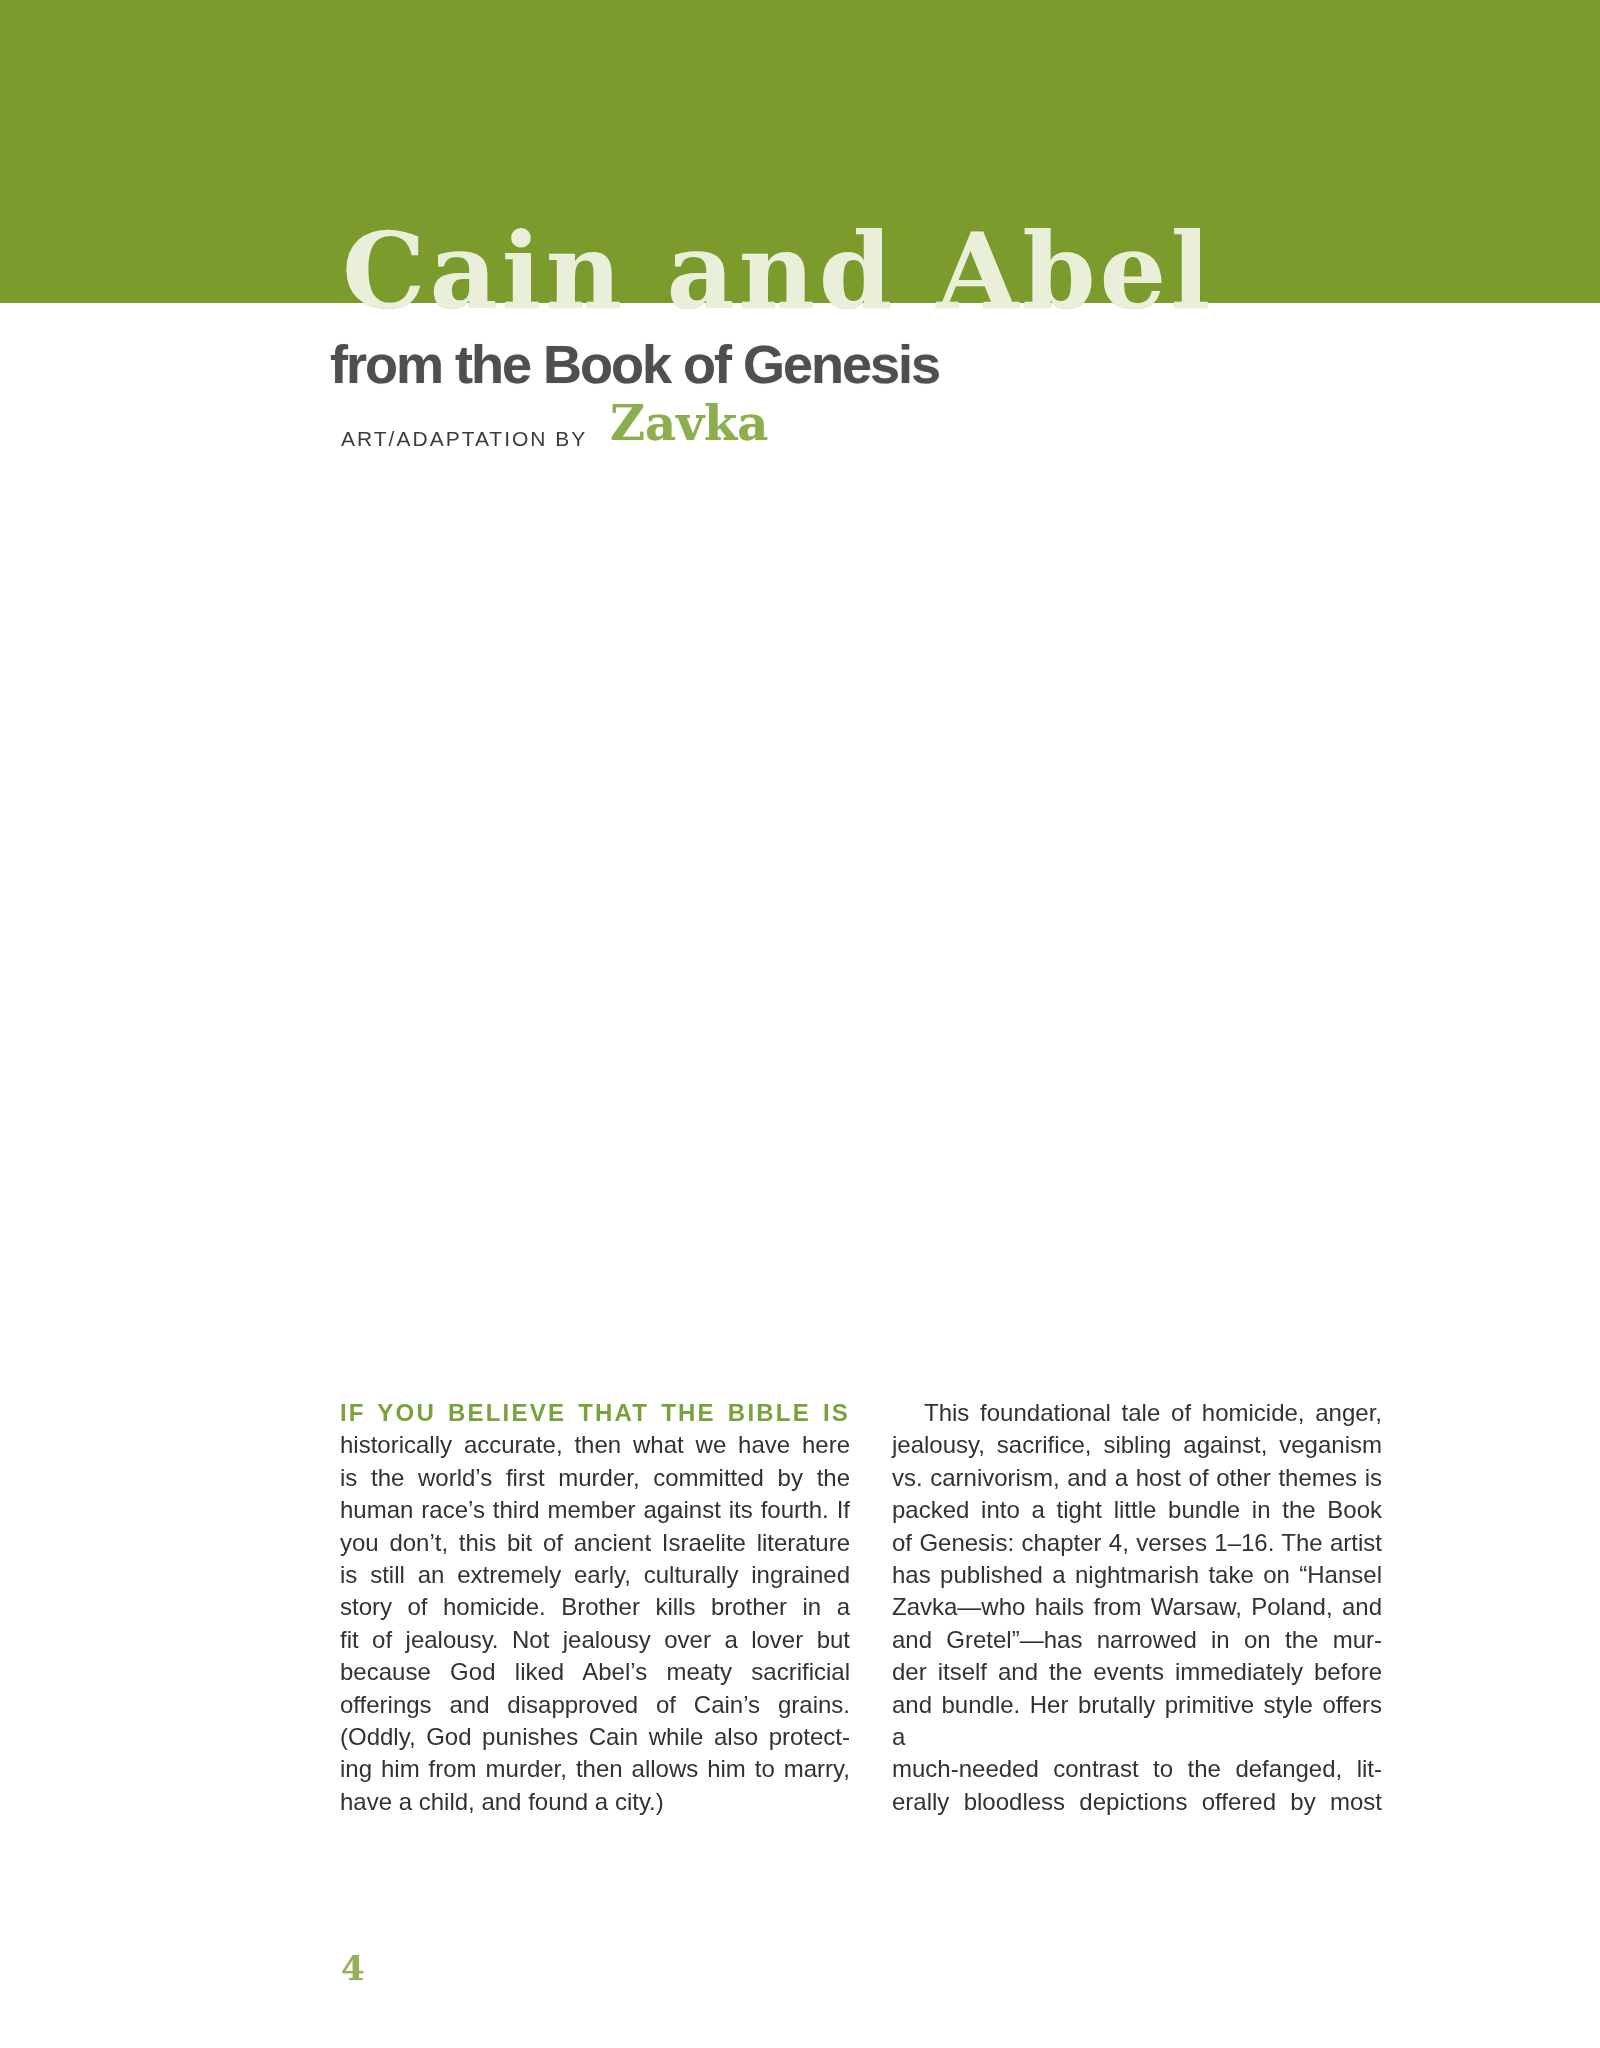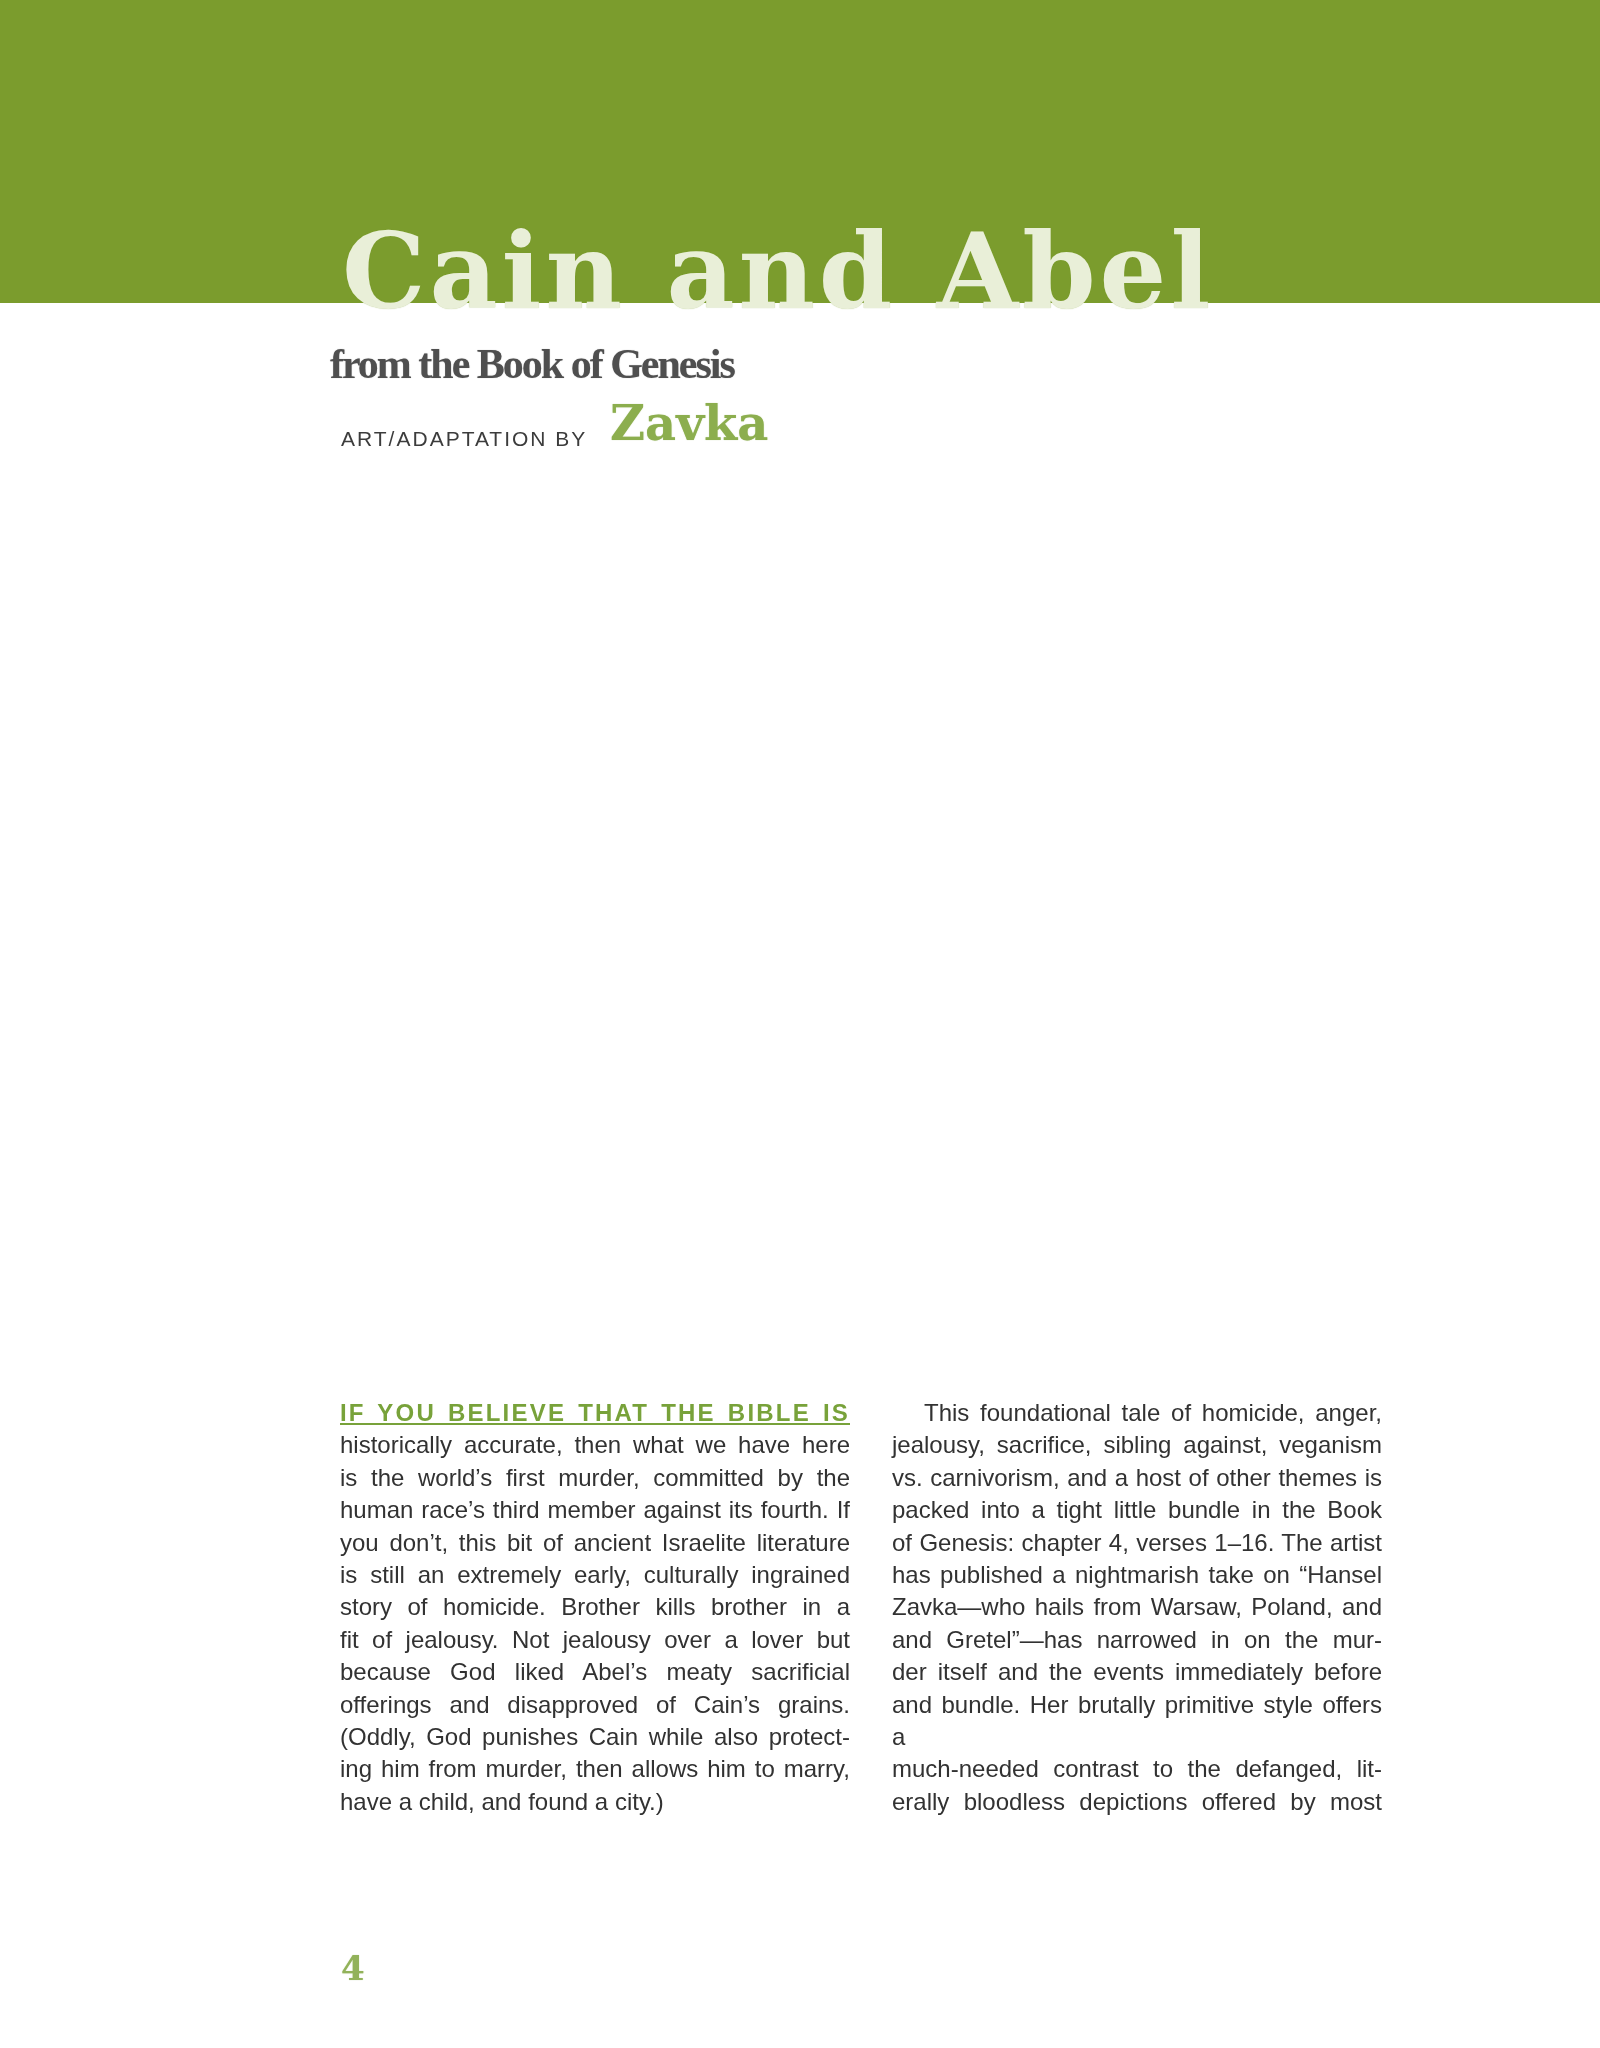--- a/index.html
+++ b/index.html
@@ -25,23 +25,23 @@
     font-size: 105px; line-height: 105px;
     letter-spacing: 4px;
     color: var(--title-text);
     text-shadow: 0 0 1px rgba(123,156,45,0.55);
     white-space: nowrap;
   }
 
   .subtitle {
     position: absolute; left: 330px; top: 343px;
     margin: 0;
-    font-family: Liberation Serif, serif;
+    font-family: Liberation Sans, sans-serif;
     font-weight: bold;
-    font-size: 42px; line-height: 42px;
+    font-size: 54px; line-height: 42px;
     letter-spacing: -2px;
     color: var(--subtitle-gray);
     text-shadow: 0 0 1px rgba(80,80,80,0.45);
     white-space: nowrap;
   }
 
   .byline-label {
     position: absolute; left: 341px; top: 428px;
     font-size: 21px; line-height: 21px;
     letter-spacing: 2px;
@@ -72,21 +72,20 @@
 
   .line {
     text-align: justify;
     text-align-last: justify;
   }
   .lead-heading {
     font-weight: bold;
     font-size: 24px;
     letter-spacing: 2.2px;
     color: var(--heading-green);
-    text-decoration: underline;
   }
   .col-right [data-bind-list] .line:first-child { text-indent: 32px; }
   .col-left  [data-bind-list] .line:last-child  { text-align-last: left; }
 
   .page-number {
     position: absolute; left: 341px; top: 1951px;
     font-family: "DejaVu Serif", serif;
     font-weight: bold;
     font-size: 34px; line-height: 34px;
     color: var(--page-number-green);

